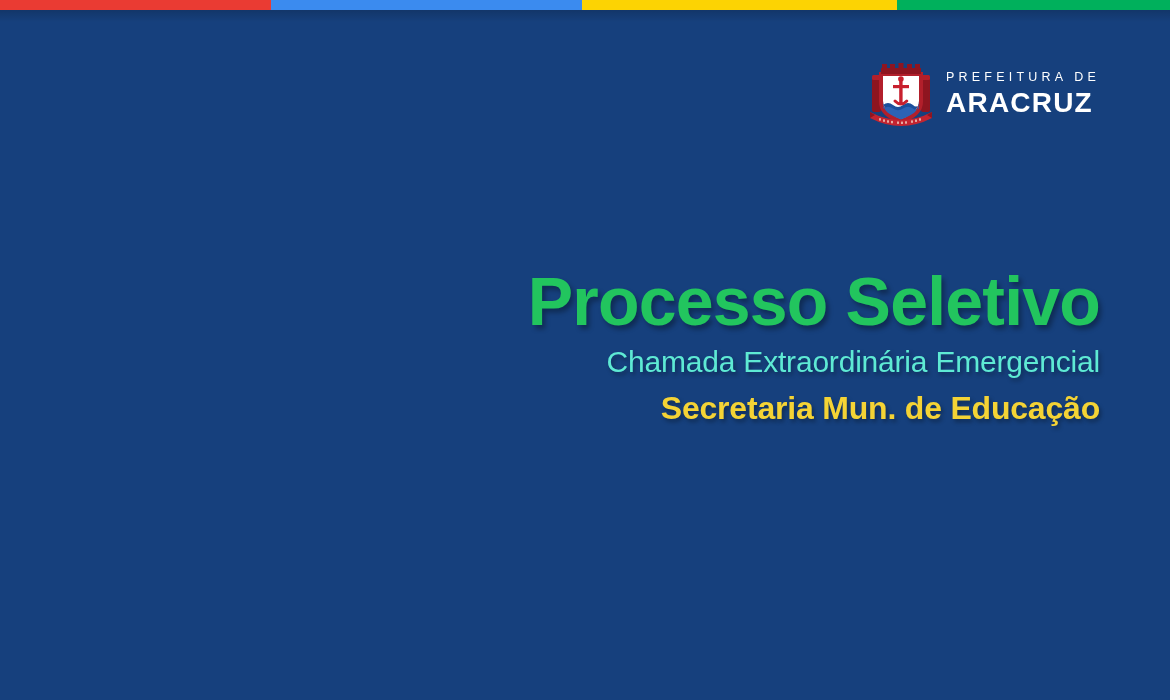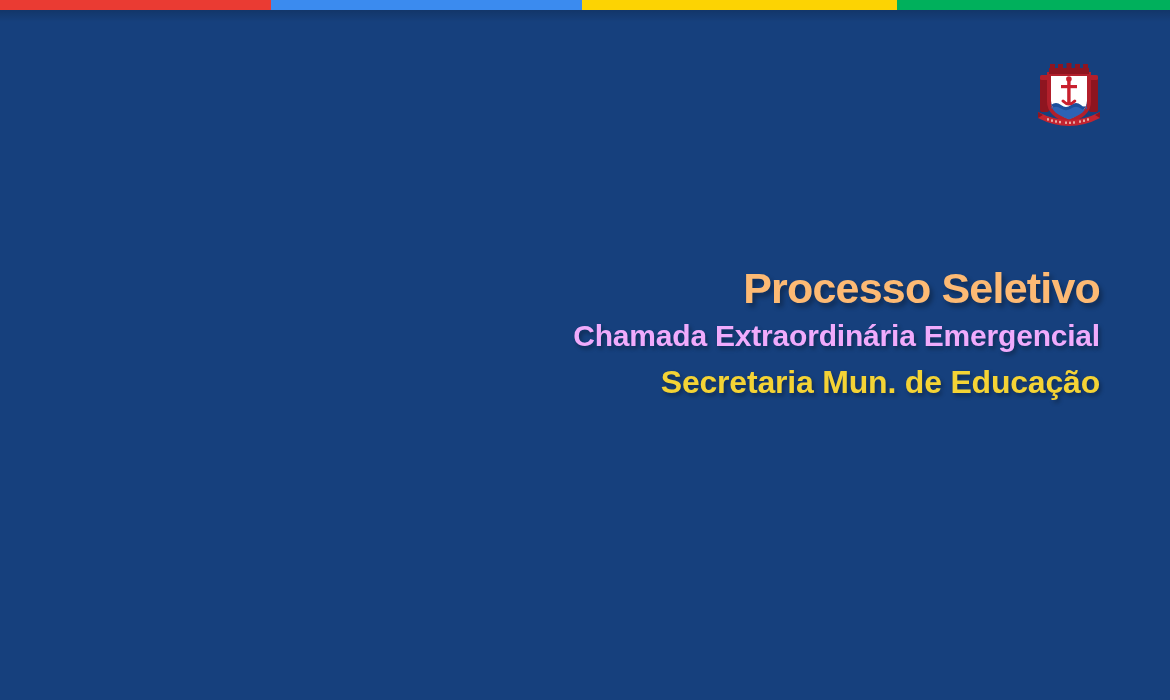--- a/index.html
+++ b/index.html
@@ -76,33 +76,33 @@
   
   #headline {
     position:absolute;
     right:70px;
     top:266px;
     text-align:right;
     z-index:3;
   }
 
   #title-main {
-    color:#fdba74;
-    font-size:43px;
+    color:#22c55e;
+    font-size:68px;
     font-weight:700;
     letter-spacing:-0.8px;
     line-height:1.05;
     text-shadow:3px 4px 5px rgba(0,0,0,.33);
     white-space:nowrap;
   }
 
   #title-sub1 {
-    color:#f0abfc;
+    color:#5eead4;
     font-size:30px;
-    font-weight:700;
+    font-weight:400;
     letter-spacing:-0.2px;
     line-height:1.25;
     margin-top:6px;
     text-shadow:2px 3px 4px rgba(0,0,0,.33);
     white-space:nowrap;
   }
 
   #title-sub2 {
     color:#F4D335;
     font-size:32px;
@@ -164,19 +164,23 @@
       <rect x="21" y="62.9" width="2" height="2.4"></rect>
       <rect x="27" y="63.5" width="2" height="2.4"></rect>
       <rect x="31" y="63.6" width="2" height="2.4"></rect>
       <rect x="35" y="63.3" width="2" height="2.4"></rect>
       <rect x="41" y="62.4" width="2" height="2.4"></rect>
       <rect x="45" y="61.5" width="2" height="2.4"></rect>
       <rect x="49" y="60.3" width="2" height="2.4"></rect>
     </g>
   </svg>
 
+  <div id="brand-text">
+    <div id="brand-line1">PREFEITURA DE</div>
+    <div id="brand-line2">ARACRUZ</div>
+  </div>
 </div>
 
 <div id="headline">
   <div id="title-main">Processo Seletivo</div>
   <div id="title-sub1">Chamada Extraordinária Emergencial</div>
   <div id="title-sub2">Secretaria Mun. de Educação</div>
 </div>
 
 </body></html>

